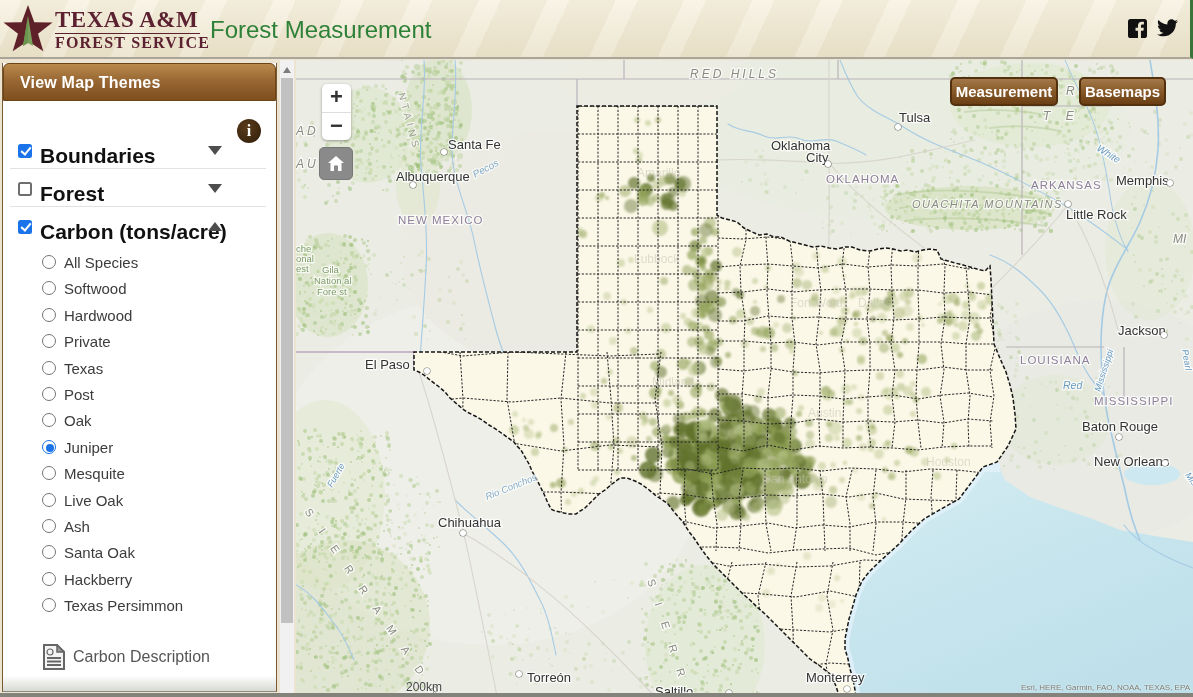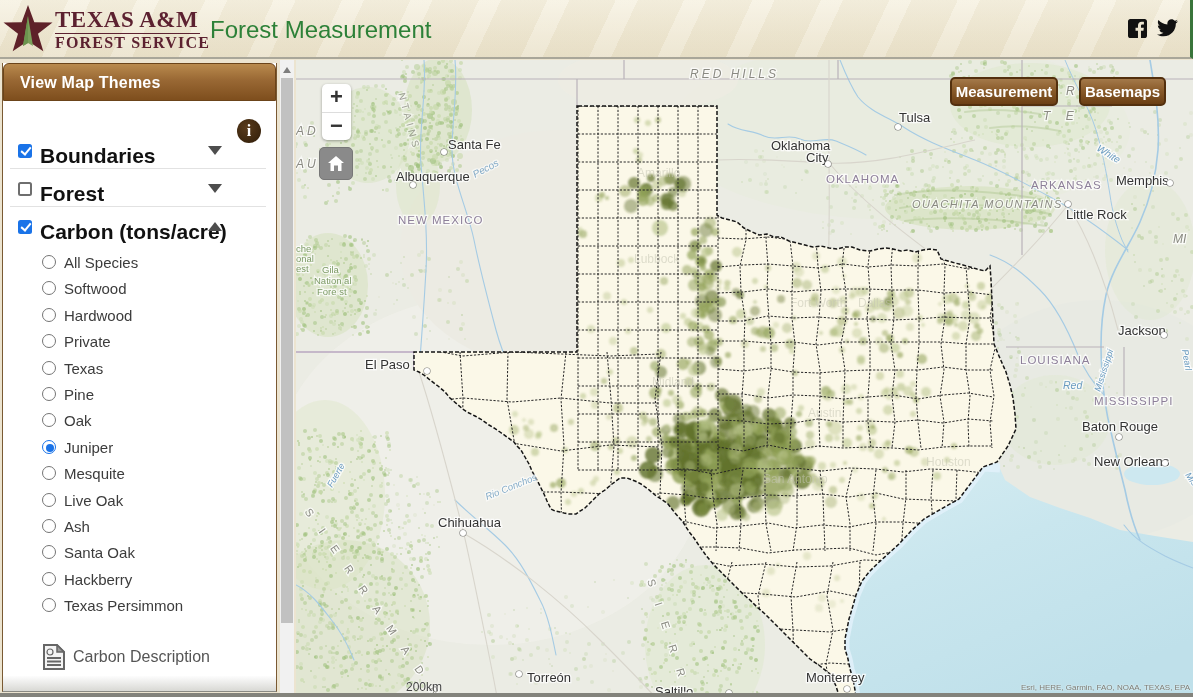--- a/index.html
+++ b/index.html
@@ -95,21 +95,21 @@
 <div class="rlbl" style="top:254px">All Species</div>
 <div class="rad" style="top:281px"></div>
 <div class="rlbl" style="top:280px">Softwood</div>
 <div class="rad" style="top:308px"></div>
 <div class="rlbl" style="top:307px">Hardwood</div>
 <div class="rad" style="top:334px"></div>
 <div class="rlbl" style="top:333px">Private</div>
 <div class="rad" style="top:361px"></div>
 <div class="rlbl" style="top:360px">Texas</div>
 <div class="rad" style="top:387px"></div>
-<div class="rlbl" style="top:386px">Pine</div>
+<div class="rlbl" style="top:386px">Post</div>
 <div class="rad" style="top:413px"></div>
 <div class="rlbl" style="top:412px">Oak</div>
 <div class="rad on" style="top:440px"></div>
 <div class="rlbl" style="top:439px">Juniper</div>
 <div class="rad" style="top:466px"></div>
 <div class="rlbl" style="top:465px">Mesquite</div>
 <div class="rad" style="top:493px"></div>
 <div class="rlbl" style="top:492px">Live Oak</div>
 <div class="rad" style="top:519px"></div>
 <div class="rlbl" style="top:518px">Ash</div>

